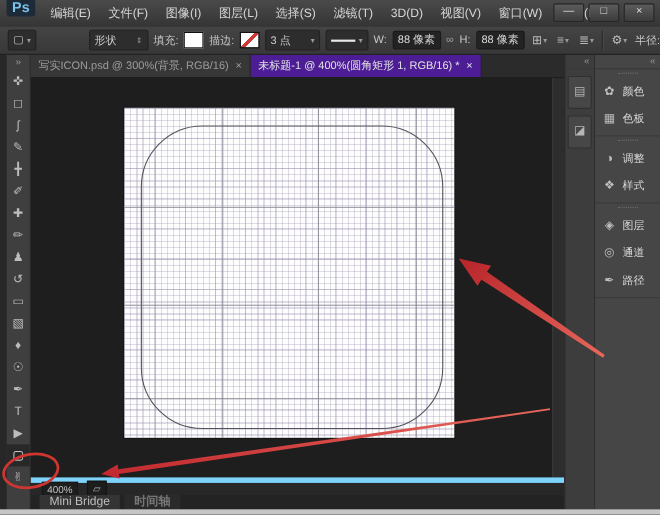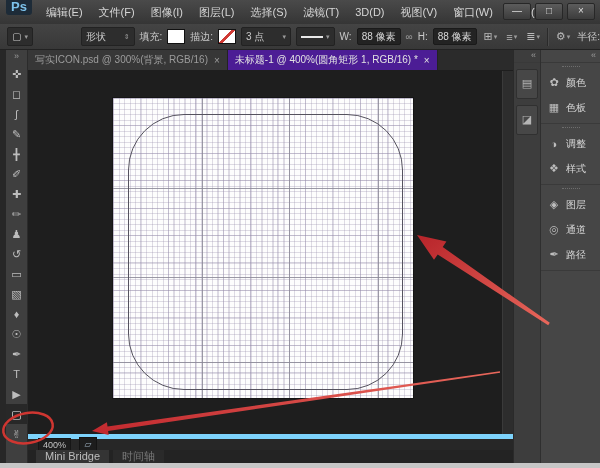--- a/index.html
+++ b/index.html
@@ -120,21 +120,21 @@
     padding:0 6px; display:flex; align-items:center; gap:14px; margin-left:14px;
   }
   .docinfo-expand{font-size:7px; color:#cfcfcf;}
   
   .timelinerow{
     position:absolute; left:28px; top:450px; width:485px; height:13px;
     background:#232323; display:flex; gap:4px; padding-left:8px; box-sizing:border-box;
     font-size:11px; align-items:stretch;
   }
   .bottom-tab{padding:0 9px; line-height:13px; background:#343434; color:#bdbdbd; cursor:pointer;}
-  .bottom-tab.dim{background:#2a2a2a; color:#777;}
+  .bottom-tab.dim{background:#2a2a2a; color:#777;font-weight:bold;}
   
   .dock-narrow{
     position:absolute; left:513px; top:50px; width:27px; height:413px;
     background:#3d3d3d; border-left:1px solid #2a2a2a; box-sizing:border-box;
   }
   .dock-wide{
     position:absolute; left:540px; top:50px; width:60px; height:413px;
     background:#464646; border-left:1px solid #2f2f2f; box-sizing:border-box;
   }
   .dock-header{

